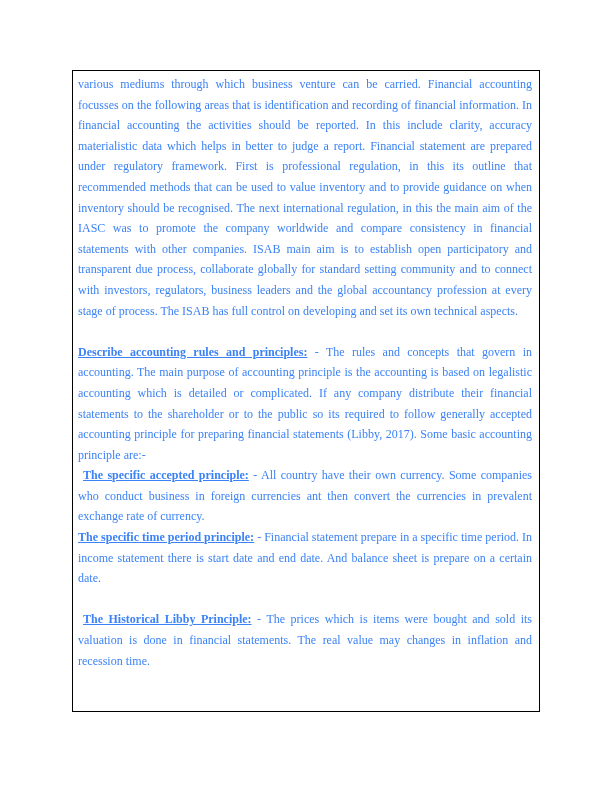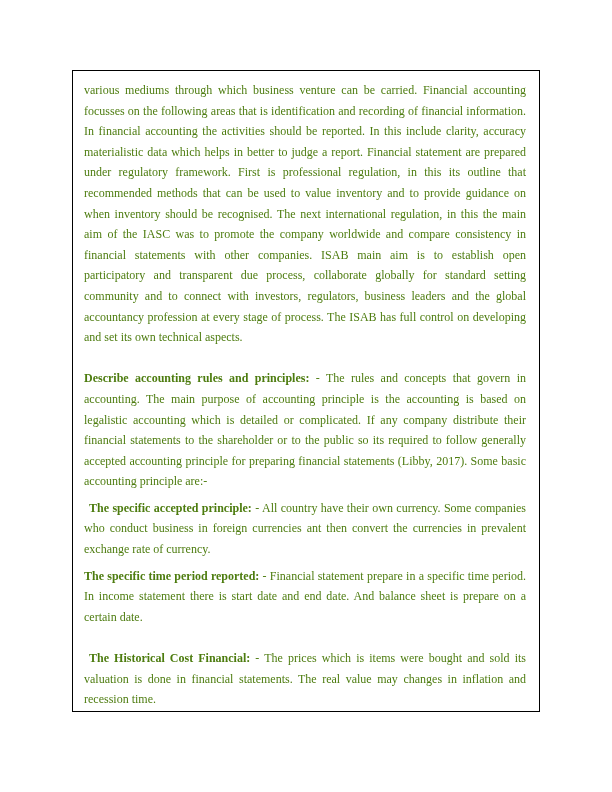--- a/index.html
+++ b/index.html
@@ -21,28 +21,29 @@
     left: 72px;
     top: 70px;
     width: 468px;
     height: 642px;
     border: 1.5px solid #000000;
     box-sizing: border-box;
     padding: 3px 7px 6px 5px;
     overflow: hidden;
   }
   .para {
-    margin: 6px;
+    margin: 0;
     font-size: 12px;
     line-height: 20.6px;
     text-align: justify;
-    color: #4d7c0f;
+    color: #3b82f6;
   }
   .para strong {
     font-weight: bold;
+    text-decoration: underline;
   }
   .space-before {
     margin-top: 20.6px;
   }
   .indent-small {
     text-indent: 5px;
   }
 </style>
 </head>
 <body>
@@ -50,18 +51,18 @@
 <div class="page">
   <div class="text-frame">
 
     <p class="para"><span>various mediums through which business venture can be carried. Financial accounting focusses on the following areas that is identification and recording of financial information. In financial accounting the activities should be reported. In this include clarity, accuracy materialistic data which helps in better to judge a report. Financial statement are prepared under regulatory framework. First is professional regulation, in this its outline that recommended methods that can be used to value inventory and to provide guidance on when inventory should be recognised. The next international regulation, in this the main aim of the IASC was to promote the company worldwide and compare consistency in financial statements with other companies. ISAB main aim is to establish open participatory and transparent due process, collaborate globally for standard setting community and to connect with investors, regulators, business leaders and the global accountancy profession at every stage of process. The ISAB has full control on developing and set its own technical aspects.</span></p>
 
     <p class="para space-before"><strong>Describe accounting rules and principles:</strong><span> - The rules and concepts that govern in accounting. The main purpose of accounting principle is the accounting is based on legalistic accounting which is detailed or complicated. If any company distribute their financial statements to the shareholder or to the public so its required to follow generally accepted accounting principle for preparing financial statements (Libby, 2017). Some basic accounting principle are:-</span></p>
 
 
     <p class="para indent-small"><strong>The specific accepted principle:</strong><span> - All country have their own currency. Some companies who conduct business in foreign currencies ant then convert the currencies in prevalent exchange rate of currency.</span></p>
 
-    <p class="para"><strong>The specific time period reported:</strong><span> - Financial statement prepare in a specific time period. In income statement there is start date and end date. And balance sheet is prepare on a certain date.</span></p>
+    <p class="para"><strong>The specific time period principle:</strong><span> - Financial statement prepare in a specific time period. In income statement there is start date and end date. And balance sheet is prepare on a certain date.</span></p>
 
-    <p class="para space-before indent-small"><strong>The Historical Cost Financial:</strong><span> - The prices which is items were bought and sold its valuation is done in financial statements. The real value may changes in inflation and recession time.</span></p>
+    <p class="para space-before indent-small"><strong>The Historical Libby Principle:</strong><span> - The prices which is items were bought and sold its valuation is done in financial statements. The real value may changes in inflation and recession time.</span></p>
 
   </div>
 </div>
 
 </body></html>

